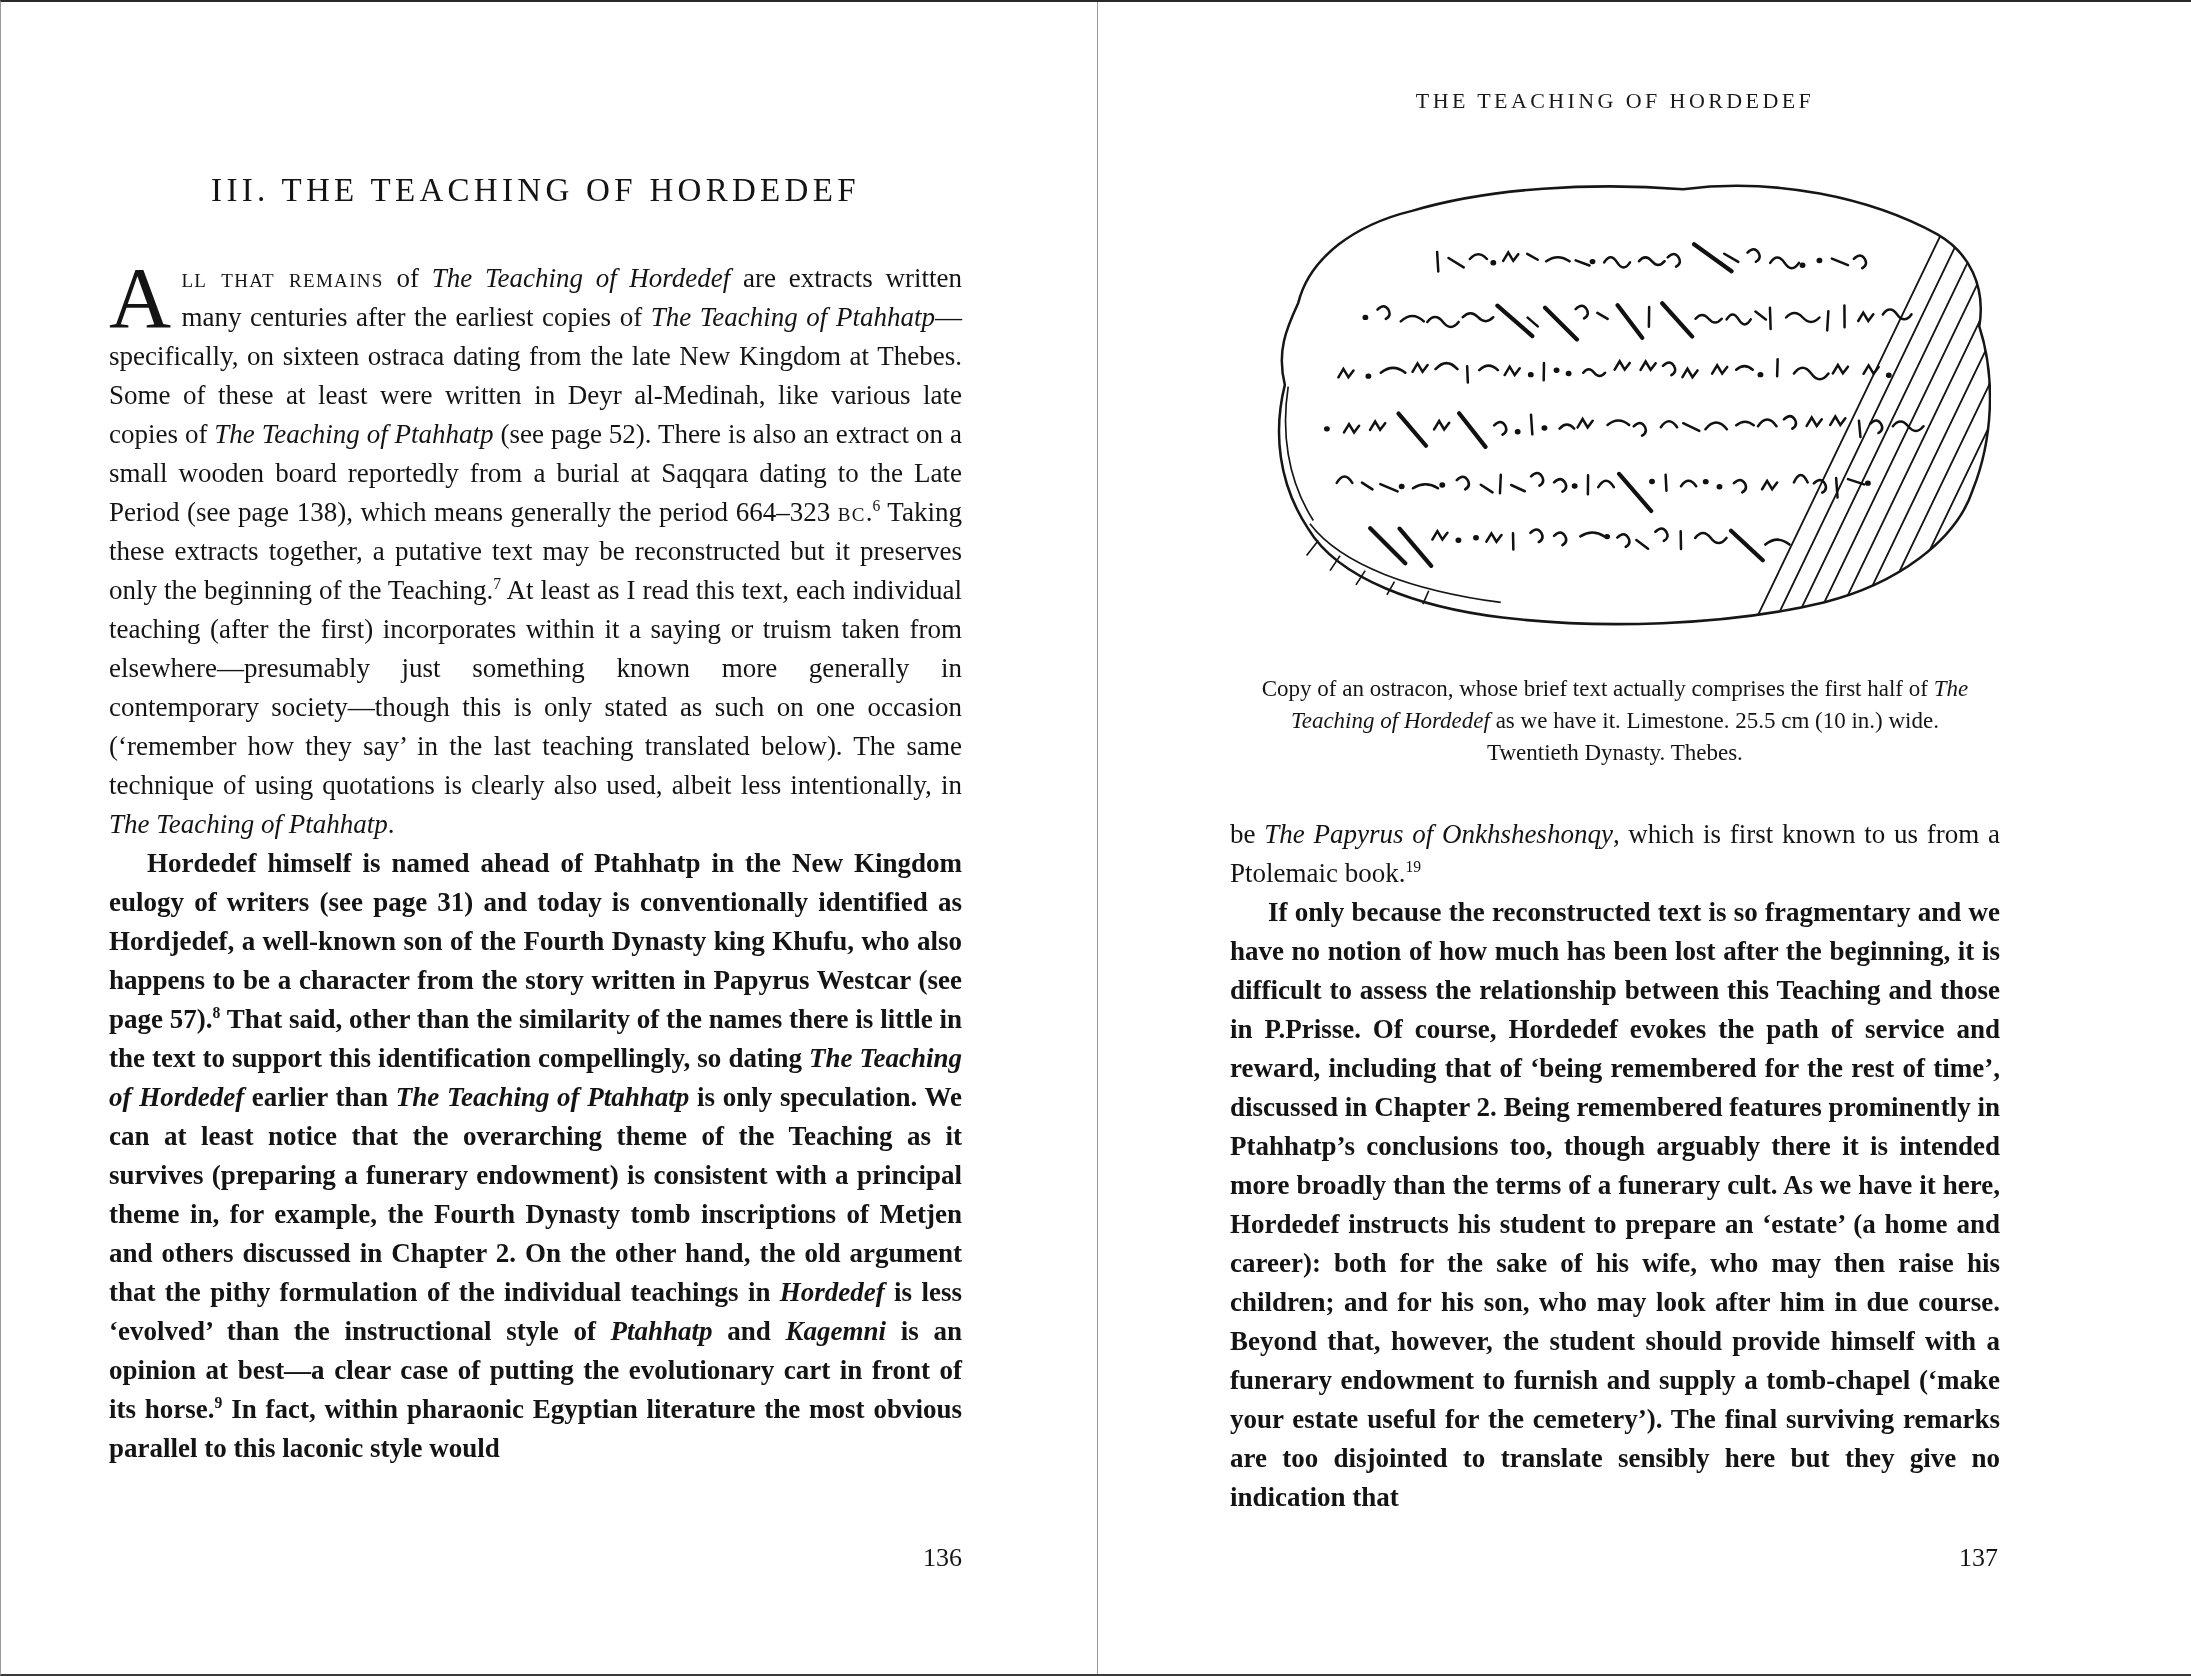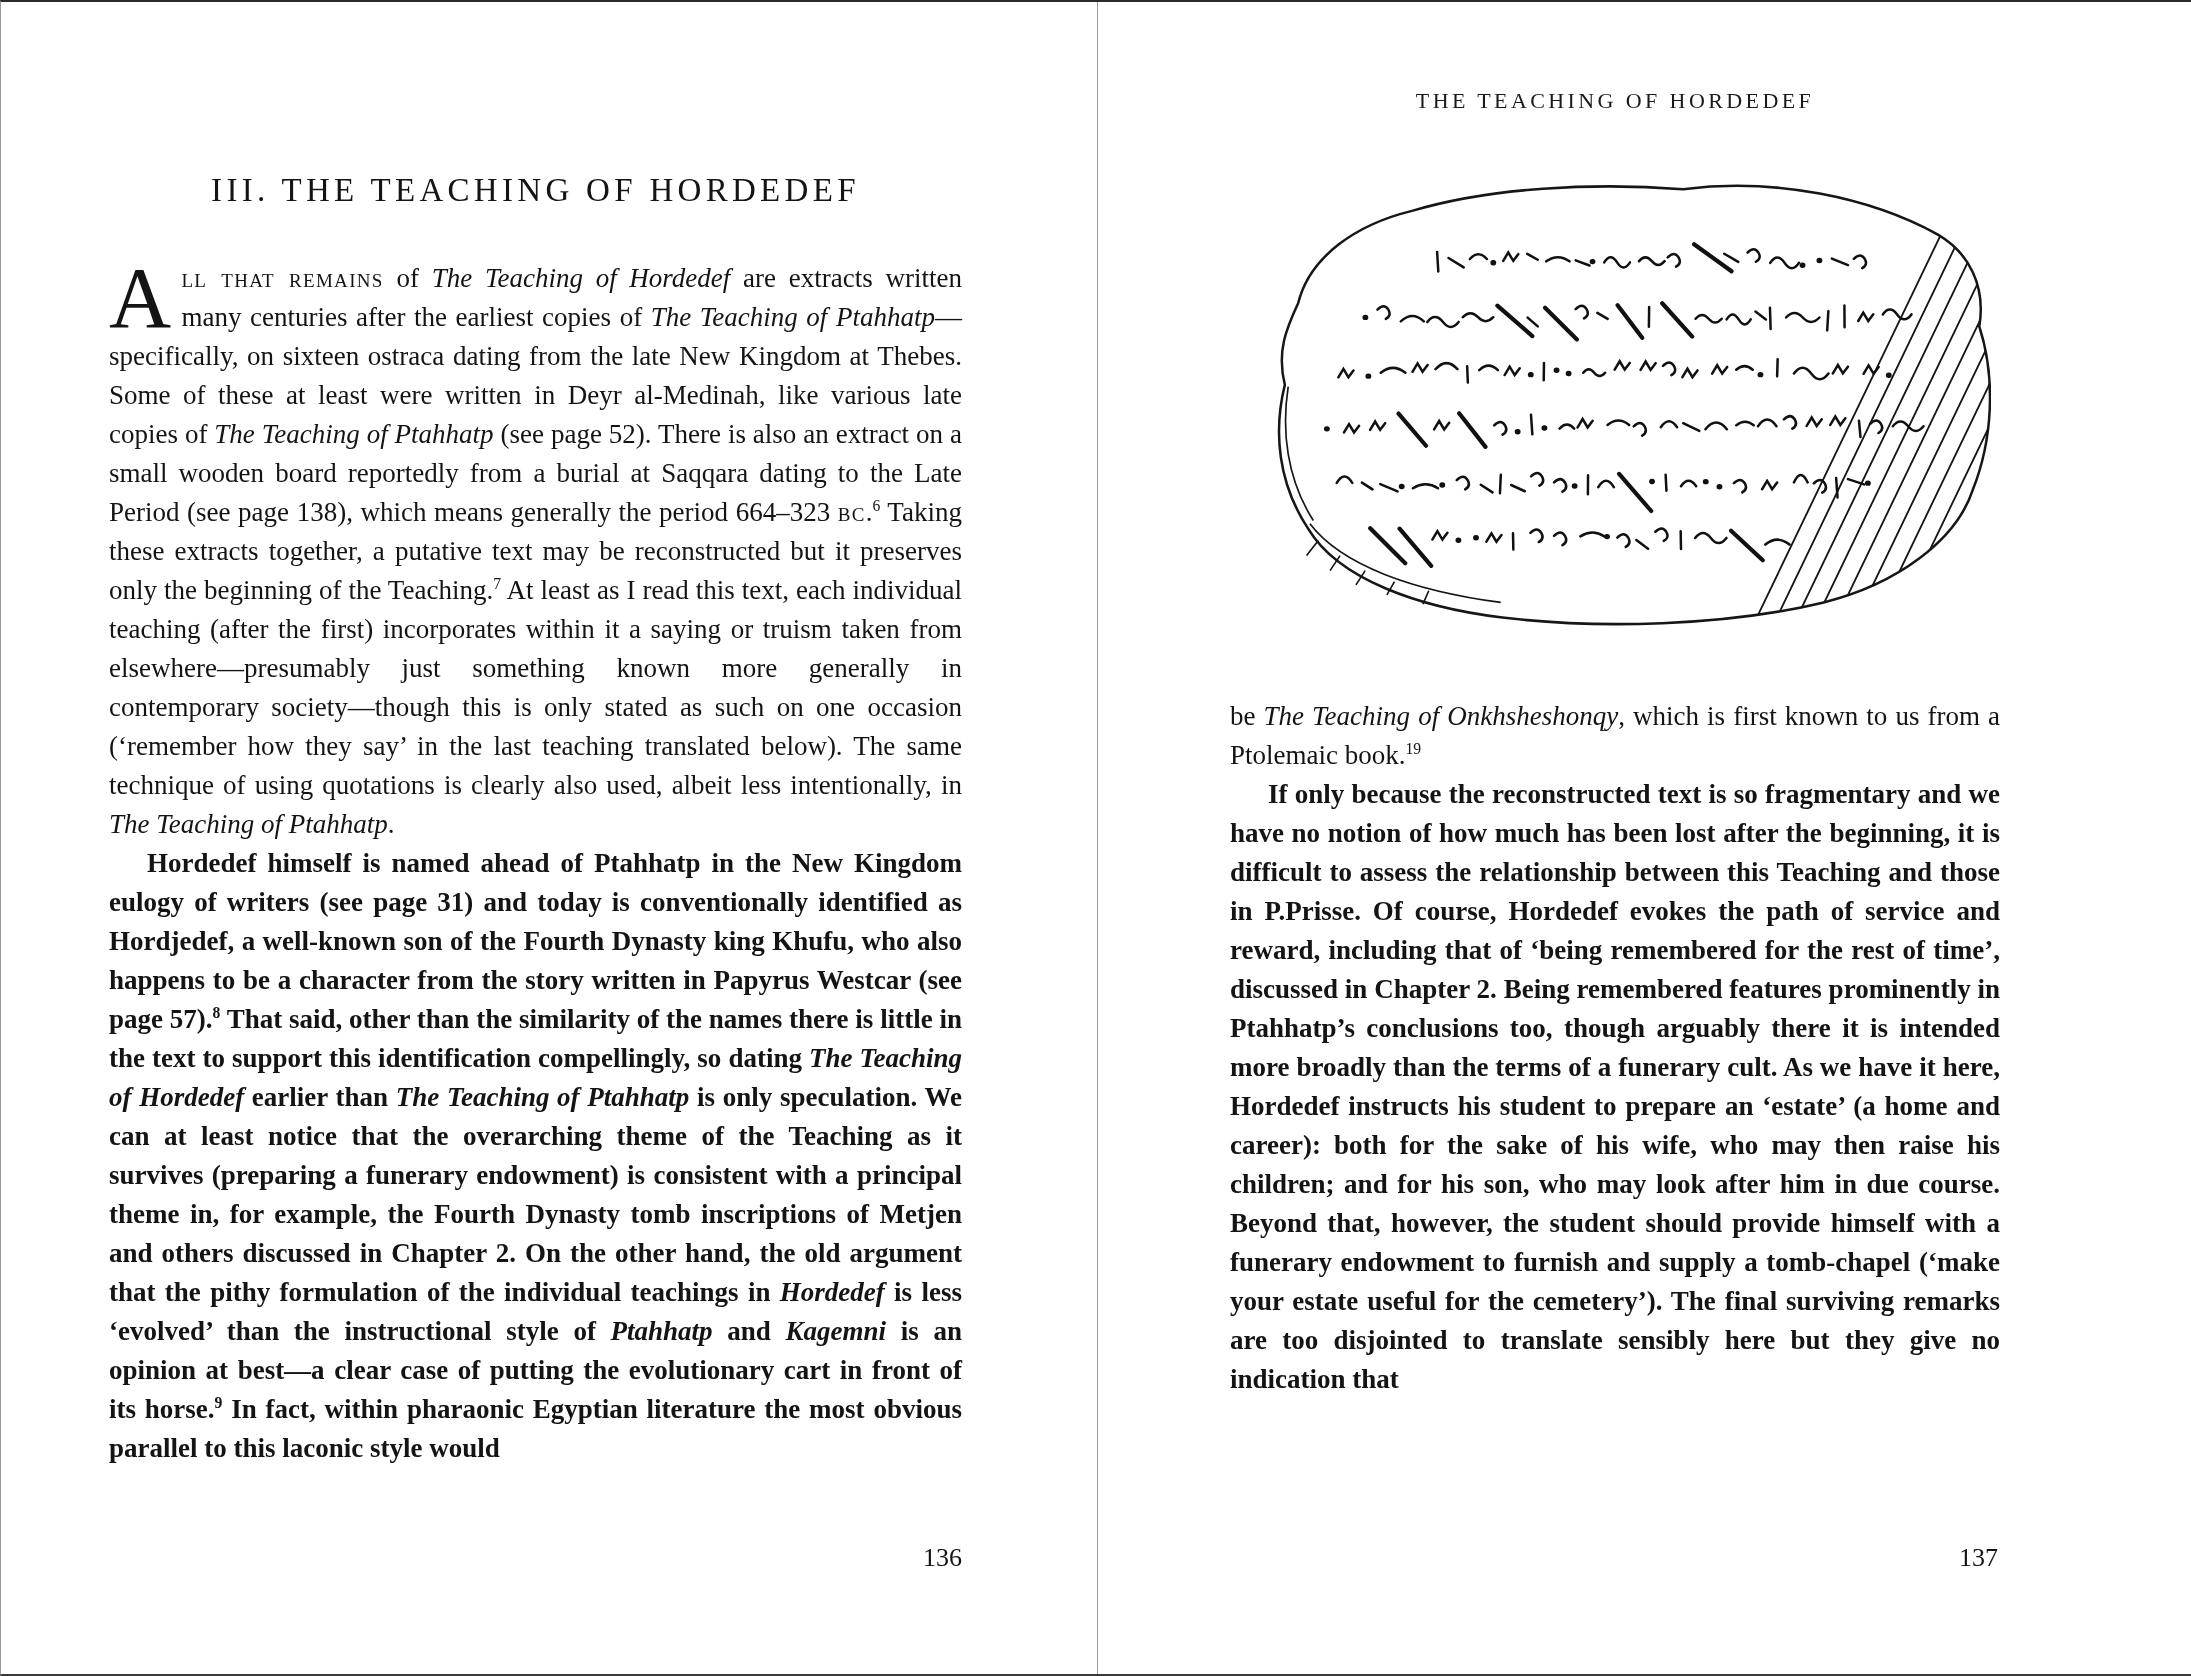--- a/index.html
+++ b/index.html
@@ -105,23 +105,24 @@
         <g clip-path="url(#stoneClip)">
           <path id="hatch" fill="none" stroke="#161616" stroke-width="2.2" d="M610,565 L860,45 M634,565 L884,45 M658,565 L908,45 M682,565 L932,45 M706,565 L956,45 M730,565 L980,45 M754,565 L1004,45 M778,565 L1028,45 M802,565 L1052,45 M826,565 L1076,45 M850,565 L1100,45 "></path>
         </g>
 
         <g clip-path="url(#stoneClip)">
           <path id="squiggles" fill="none" stroke="#111111" stroke-width="3" stroke-linecap="round" d="M238.0,107.0 l1.4,23.4 M251.6,114.3 l18.2,11.2 M277.1,115.5 q10.2,-11.5 20.4,0 M317.0,117.7 l6,-10 l6,10 l6,-8 M345.7,109.3 l12.6,7.1 M368.4,118.3 q13.9,-9.7 27.8,0 M403.6,117.1 l16.5,6.2 M437.7,119.5 q7.7,-12.2 15.4,0 t15.4,0 M479.3,118.1 q7.6,-9.1 15.3,0 t15.3,0 M513.6,113.6 q8,-8 13,0 q4,7 -3,11 M581.1,109.2 l16.8,9.7 M609.0,107.8 q8,-8 13,0 q4,7 -3,11 M636.1,120.1 q8.6,-12.8 17.2,0 t17.2,0 M709.8,115.0 l19.3,7.8 M736.1,115.4 q8,-8 13,0 q4,7 -3,11 M166.7,176.0 q8,-8 13,0 q4,7 -3,11 M194.6,190.0 q13.8,-12.8 27.5,0 M226.3,190.7 q9.3,-11.9 18.7,0 t18.7,0 M268.7,185.1 q9.1,-9.4 18.2,0 t18.2,0 M346.2,185.6 l12.1,10.4 M403.6,175.5 q8,-8 13,0 q4,7 -3,11 M429.5,179.8 l12.3,7.3 M491.4,172.9 l-0.3,23.5 M546.9,186.9 q7.8,-9.1 15.6,0 t15.6,0 M584.0,187.7 q7.2,-11.9 14.4,0 t14.4,0 M618.5,178.2 l12.4,9.5 M635.8,173.8 l0.8,25.3 M655.1,185.4 q10.0,-10.7 19.9,0 t19.9,0 M705.6,177.9 l-1.4,22.9 M724.8,171.1 l0.2,25.9 M741.3,189.6 l6,-10 l6,10 l6,-8 M770.7,181.7 q8.5,-11.7 17.1,0 t17.1,0 M120.0,256.9 l6,-10 l6,10 l6,-8 M170.7,251.5 q14.6,-11.8 29.3,0 M208.6,250.3 l6,-10 l6,10 l6,-8 M236.1,247.2 q13.1,-14.5 26.2,0 M273.9,243.8 l0.8,19.2 M288.4,248.4 q11.1,-10.9 22.2,0 M318.7,254.2 l6,-10 l6,10 l6,-8 M365.7,239.7 l-0.3,20.7 M412.7,251.4 q6.5,-8.0 13.0,0 t13.0,0 M450.2,247.7 l6,-10 l6,10 l6,-8 M481.2,248.0 l6,-10 l6,10 l6,-8 M508.0,243.3 q8,-8 13,0 q4,7 -3,11 M531.2,256.7 l6,-10 l6,10 l6,-8 M566.7,252.5 l6,-10 l6,10 l6,-8 M595.5,247.8 q9.8,-8.6 19.7,0 M645.0,235.2 l-0.6,20.3 M664.5,252.4 q10.3,-13.7 20.6,0 t20.6,0 M711.0,252.2 l6,-10 l6,10 l6,-8 M747.7,252.7 l6,-10 l6,10 l6,-8 M126.7,322.8 l6,-10 l6,10 l6,-8 M157.9,319.7 l6,-10 l6,10 l6,-8 M234.4,319.2 l6,-10 l6,10 l6,-8 M306.2,314.4 q8,-8 13,0 q4,7 -3,11 M350.2,301.7 l1.6,23.4 M384.4,318.2 q8.7,-9.7 17.4,0 M405.9,316.8 l6,-10 l6,10 l6,-8 M441.7,313.8 q12.9,-10.7 25.8,0 M473.0,315.6 q8,-8 13,0 q4,7 -3,11 M505.4,316.5 q9.7,-14.3 19.4,0 M532.1,311.8 l19.2,9.1 M558.7,318.9 q12.8,-15.8 25.6,0 M595.6,314.2 q10.4,-8.3 20.8,0 M621.5,315.3 q11.0,-15.7 22.1,0 M652.5,307.3 q8,-8 13,0 q4,7 -3,11 M679.7,315.0 l6,-10 l6,10 l6,-8 M707.9,313.8 l6,-10 l6,10 l6,-8 M742.2,308.9 l1.8,19.4 M755.5,312.5 q8,-8 13,0 q4,7 -3,11 M782.7,315.4 q9.1,-11.2 18.3,0 t18.3,0 M118.0,383.1 q9.3,-15.0 18.6,0 M148.2,382.8 l12.5,8.0 M170.1,384.6 l20.6,8.7 M209.1,389.5 q15.0,-9.4 29.9,0 M261.5,379.8 q8,-8 13,0 q4,7 -3,11 M290.2,385.3 l14.0,9.1 M314.1,373.5 l-1.0,22.0 M326.5,385.6 l16.3,7.5 M350.3,375.4 q8,-8 13,0 q4,7 -3,11 M377.8,382.6 q8,-8 13,0 q4,7 -3,11 M418.4,374.1 l-0.2,22.6 M430.6,388.1 q9.3,-14.9 18.6,0 M511.1,373.4 l1.0,19.0 M529.5,387.0 q9.0,-12.8 18.1,0 M592.7,383.5 q8,-8 13,0 q4,7 -3,11 M626.4,390.7 l6,-10 l6,10 l6,-8 M664.4,382.6 q8.2,-17.9 16.5,0 M688.3,383.7 q8,-8 13,0 q4,7 -3,11 M714.9,377.4 l1.7,23.2 M729.1,378.6 l19.2,6.3 M232.3,450.8 l6,-10 l6,10 l6,-8 M296.9,453.4 l6,-10 l6,10 l6,-8 M328.7,443.3 l0.4,19.4 M349.5,442.8 q8,-8 13,0 q4,7 -3,11 M377.8,446.5 q8,-8 13,0 q4,7 -3,11 M409.2,447.0 q14.4,-9.0 28.7,0 M453.4,448.5 q8,-8 13,0 q4,7 -3,11 M476.1,451.3 l14.0,10.5 M498.9,441.5 q8,-8 13,0 q4,7 -3,11 M529.1,440.8 l0.4,21.3 M546.4,448.9 q9.3,-12.1 18.7,0 t18.7,0 M630.3,456.8 q14.5,-11.7 28.9,0 "></path>
           <path id="squiggles-thick" fill="none" stroke="#111111" stroke-width="5" stroke-linecap="round" d="M545.1,97.9 l44.8,32.2 M310.0,171.3 l41.8,36.3 M367.0,173.8 l38.1,37.8 M453.7,170.7 l29.4,39.0 M507.0,168.4 l35.9,39.8 M191.9,300.2 l32.8,38.5 M264.3,299.9 l31.5,40.1 M455.5,372.3 l38.4,44.4 M158.0,437.4 l41.9,41.8 M193.1,437.8 l37.8,44.4 M589.3,440.2 l37.9,35.4 "></path>
           <path id="squiggle-dots" fill="none" stroke="#111111" stroke-width="6.5" stroke-linecap="round" d="M304.9,119.9 h0.5 M423.5,118.6 h0.5 M674.5,123.0 h0.5 M694.7,117.3 h0.5 M152.0,185.3 h0.5 M155.6,255.5 h0.5 M349.7,253.7 h0.5 M380.5,248.5 h0.5 M394.9,252.3 h0.5 M624.2,253.7 h0.5 M777.6,254.5 h0.5 M106.0,318.5 h0.5 M334.0,322.0 h0.5 M366.0,317.4 h0.5 M195.4,387.4 h0.5 M243.9,385.7 h0.5 M402.1,386.9 h0.5 M494.6,381.5 h0.5 M558.8,381.6 h0.5 M575.2,387.8 h0.5 M752.6,383.4 h0.5 M263.2,451.6 h0.5 M284.2,448.7 h0.5 M440.9,447.3 h0.5 "></path>
         </g>
       </svg>
+      <figcaption class="figcaption"><span>Copy of an ostracon, whose brief text actually comprises the first half of </span><span class="italic">The Teaching of Hordedef</span><span> as we have it. Limestone. 25.5 cm (10 in.) wide. Twentieth Dynasty. Thebes.</span></figcaption>
     </figure>
 
     <div class="body-text right-body">
-      <p class="para"><span>be </span><span class="italic">The Teaching of Onkhsheshonqy</span><span>, which is first known to us from a Ptolemaic book.</span><span class="sup">19</span></p>
+      <p class="para"><span>be </span><span class="italic">The Papyrus of Onkhsheshonqy</span><span>, which is first known to us from a Ptolemaic book.</span><span class="sup">19</span></p>
       <p class="para indent"><span>If only because the reconstructed text is so fragmentary and we have no notion of how much has been lost after the beginning, it is difficult to assess the relationship between this Teaching and those in P.Prisse. Of course, Hordedef evokes the path of service and reward, including that of ‘being remembered for the rest of time’, discussed in Chapter 2. Being remembered features prominently in Ptahhatp’s conclusions too, though arguably there it is intended more broadly than the terms of a funerary cult. As we have it here, Hordedef instructs his student to prepare an ‘estate’ (a home and career): both for the sake of his wife, who may then raise his children; and for his son, who may look after him in due course. Beyond that, however, the student should provide himself with a funerary endowment to furnish and supply a tomb-chapel (‘make your estate useful for the cemetery’). The final surviving remarks are too disjointed to translate sensibly here but they give no indication that</span></p>
     </div>
 
     <div class="page-number">137</div>
   </div>
 </div>
 
 
 </body></html>

